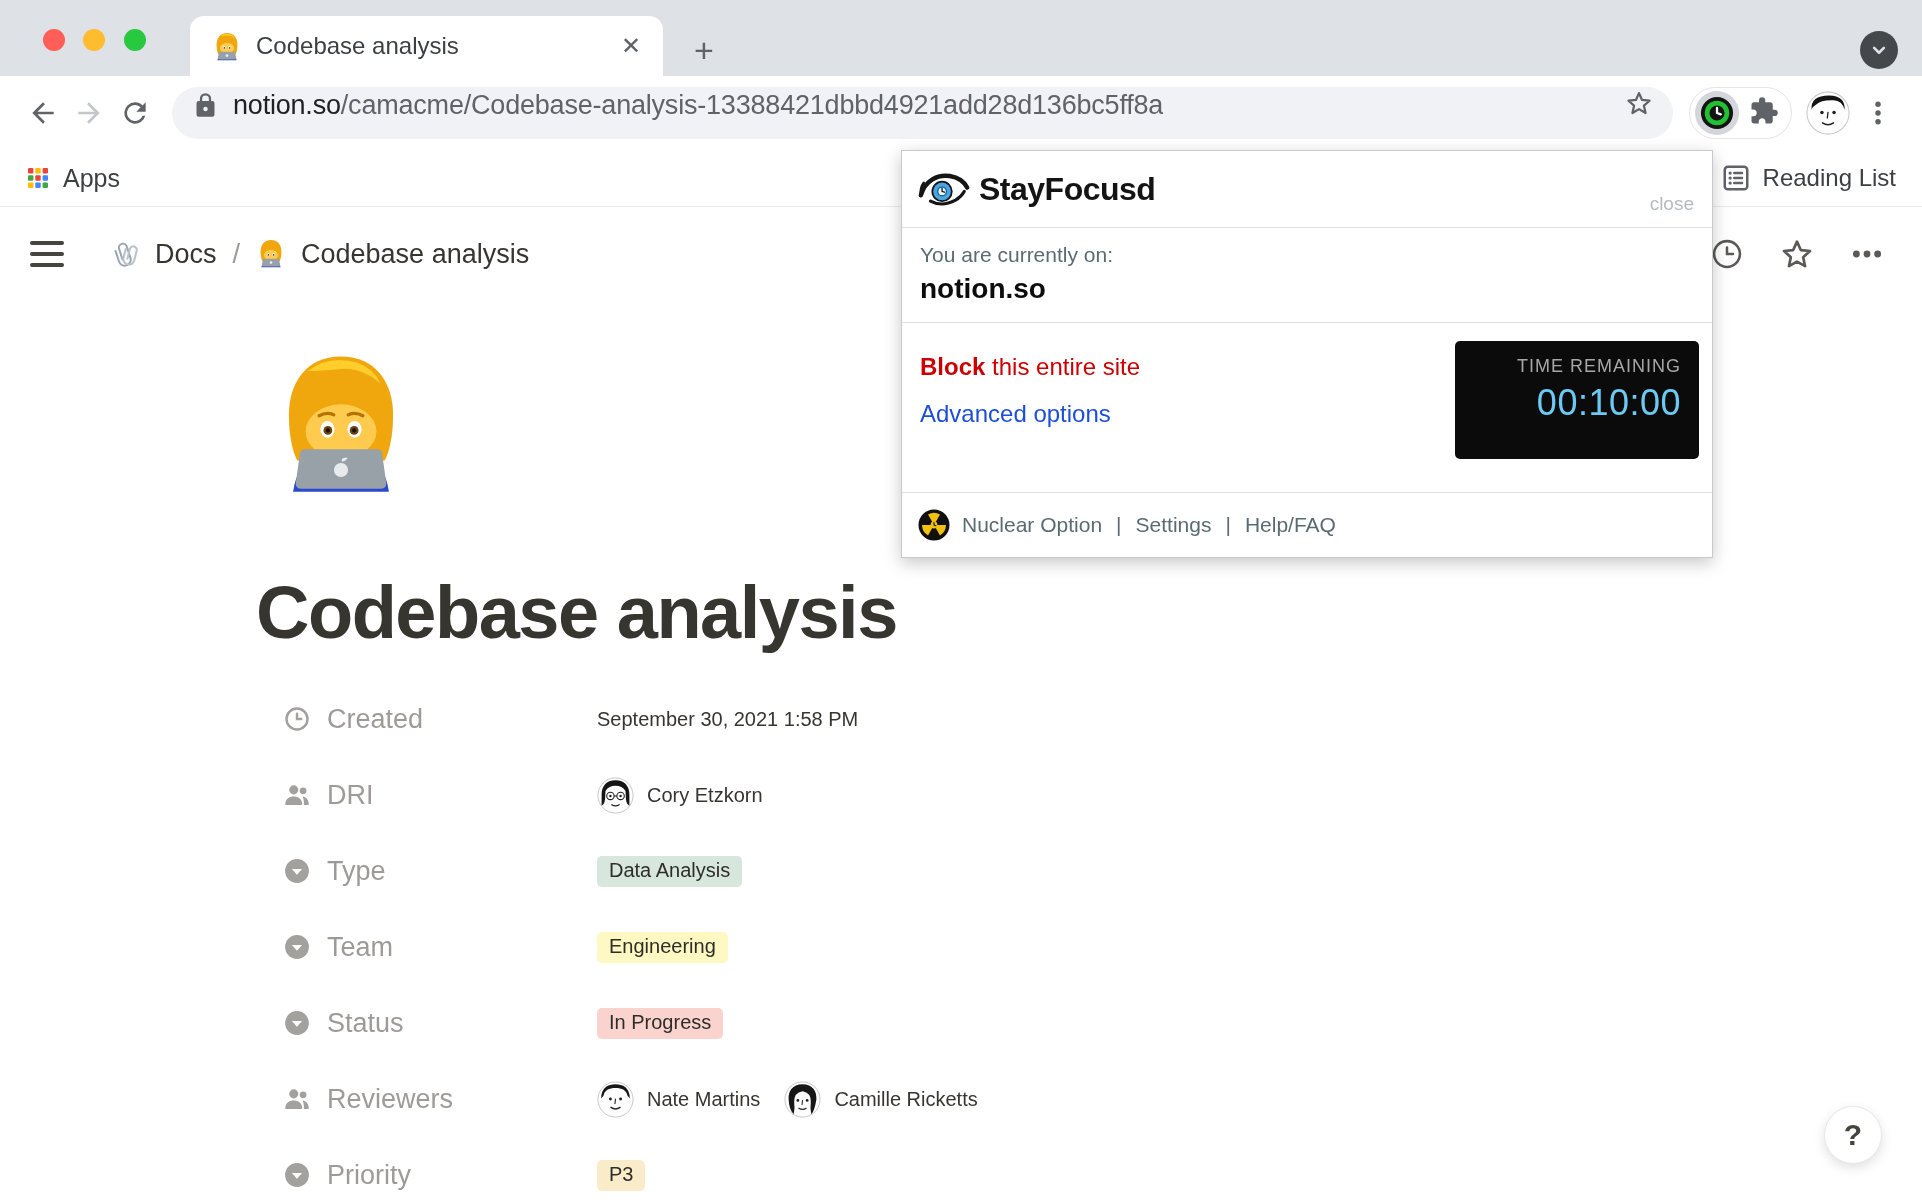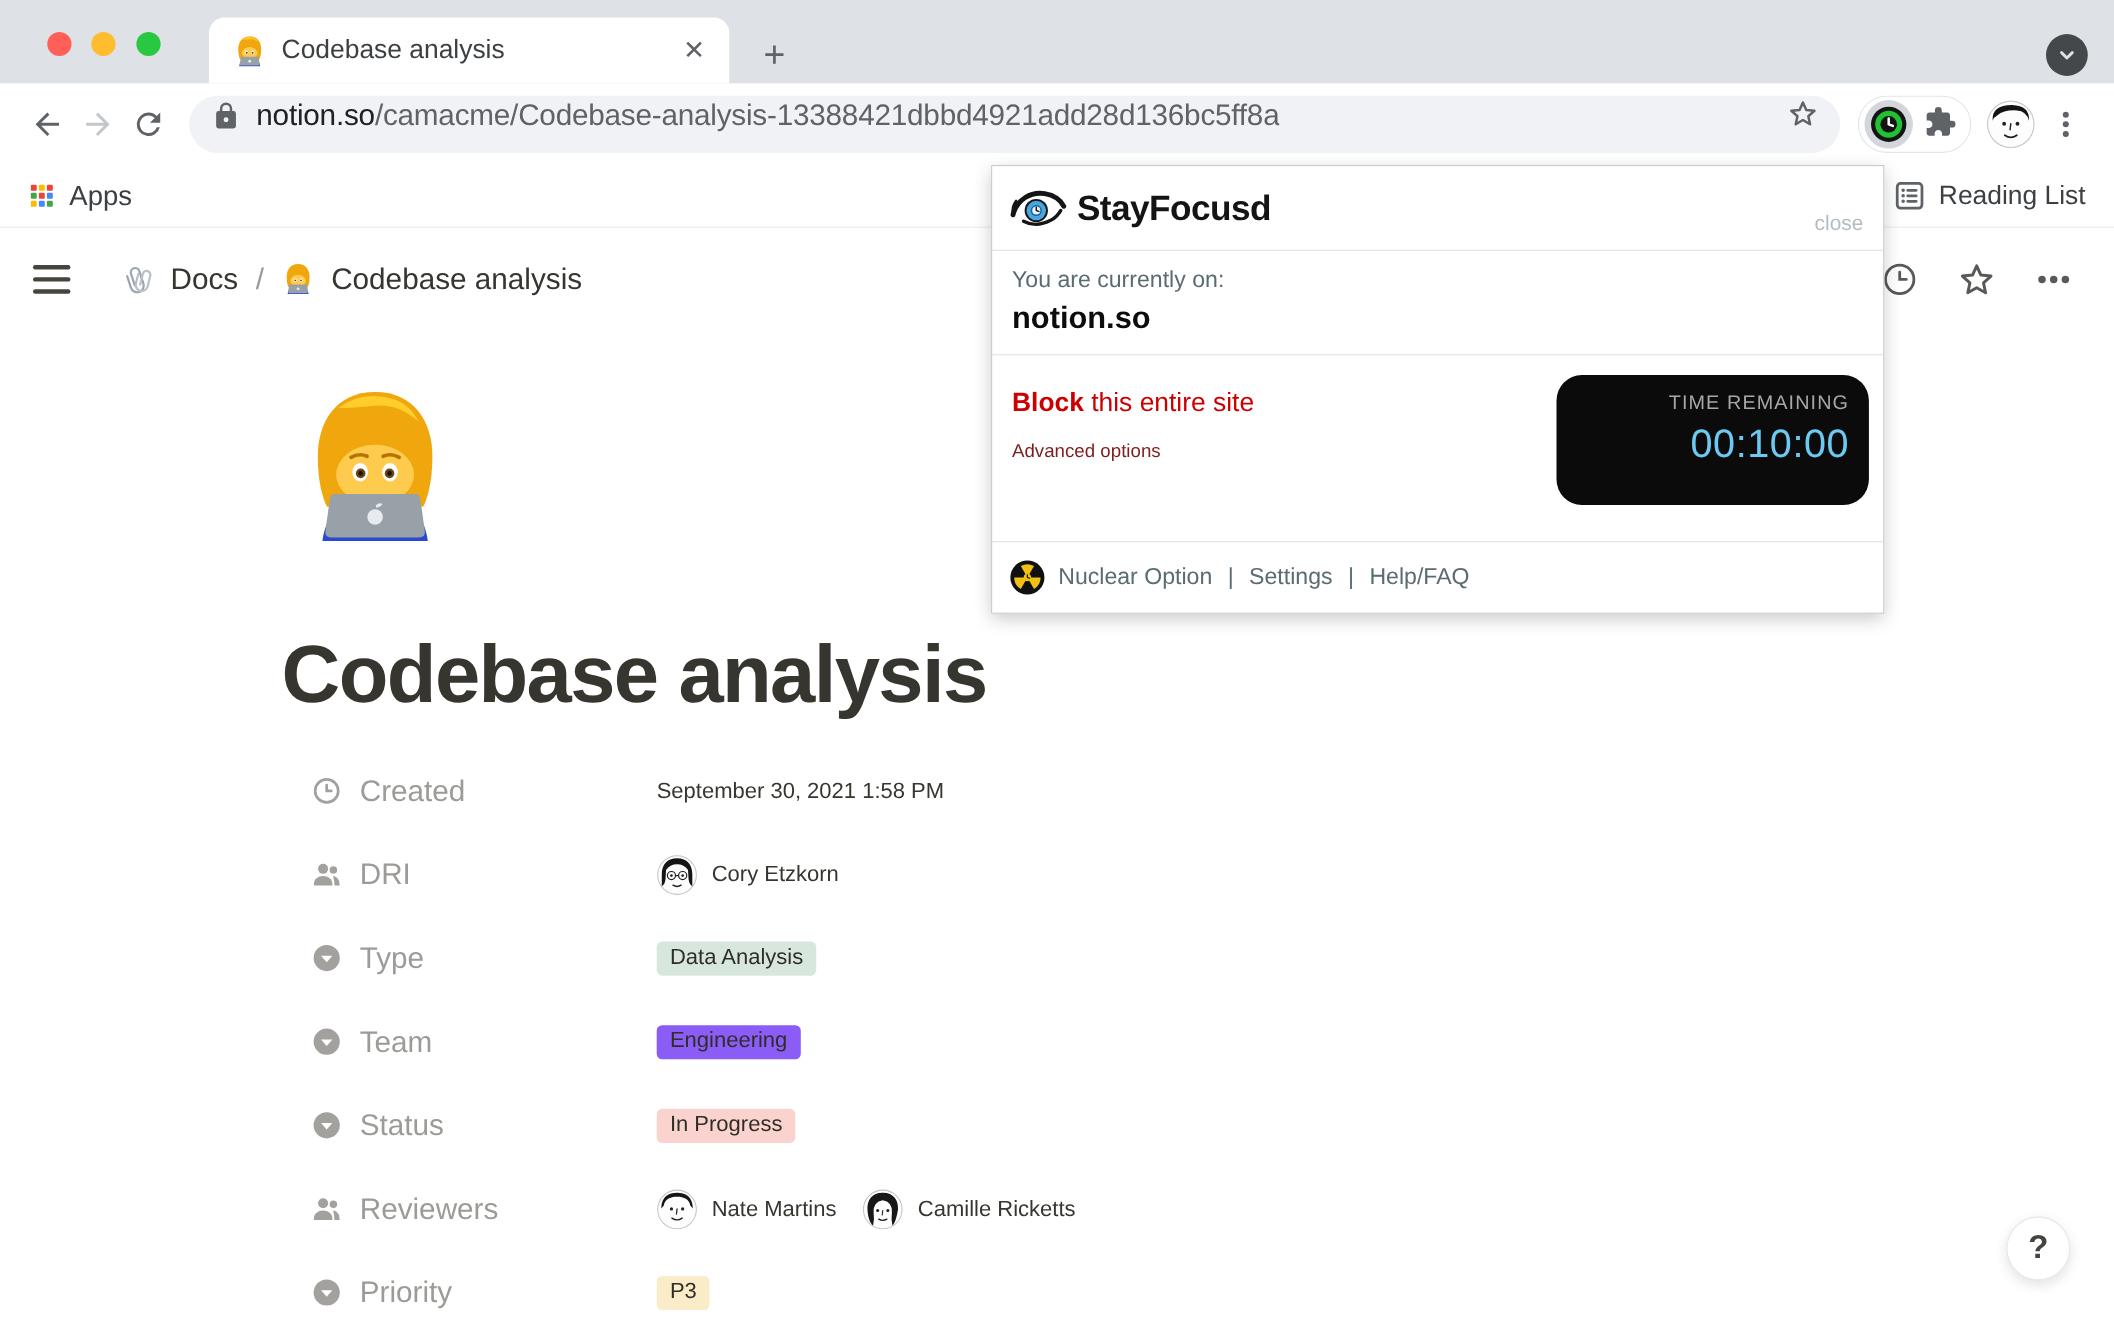--- a/index.html
+++ b/index.html
@@ -79,23 +79,23 @@
   .p-logo { display:flex; align-items:center; gap:9px; }
   .p-logo-text { font-size:32px; font-weight:700; letter-spacing:-0.5px; color:#141414; }
   .p-close { margin-left:auto; align-self:flex-end; padding-bottom:12px; color:#B4BBC1; font-size:19px; }
   .p-div { border-top:1px solid #E0E0E0; }
   .p-site { padding:15px 18px 17px; }
   .p-site-label { color:#5A6B72; font-size:21px; }
   .p-site-name { color:#0C0C0C; font-size:28px; font-weight:700; margin-top:6px; }
   .p-block-sec { position:relative; height:169px; padding:30px 18px 0; }
   .p-block-line { font-size:24px; color:#CC0000; }
   .p-block-line b { font-weight:700; }
-  .p-advanced { margin-top:19px; font-size:17px; color:#7f1d1d; }
-  .p-timer { position:absolute; right:13px; top:18px; width:284px; height:118px; background:#0B0B0B;
-             border-radius:23px; padding:15px 18px; text-align:right; }
+  .p-advanced { margin-top:19px; font-size:24px; color:#1d4ed8; }
+  .p-timer { position:absolute; right:13px; top:18px; width:244px; height:118px; background:#0B0B0B;
+             border-radius:5px; padding:15px 18px; text-align:right; }
   .p-timer-label { color:#A7A7A7; font-size:18px; letter-spacing:1px; }
   .p-timer-value { color:#6CC9F2; font-size:36px; margin-top:5px; letter-spacing:0.5px; }
   .p-foot { height:64px; display:flex; align-items:center; padding:0 16px; color:#5A6B72; font-size:21px; }
   .p-foot .nicon { width:32px; height:32px; margin-right:12px; }
   .p-foot .sep { margin:0 14px; color:#5A6B72; }
   .p-link { color:#5A6B72; }
 </style>
 </head>
 <body>
 
@@ -361,21 +361,21 @@
 
       <div class="prow">
         <span class="picon">
           <svg viewBox="0 0 24 24" width="28" height="28">
               <circle cx="12" cy="12" r="10.2" fill="#A3A19D"></circle>
               <path d="M7.6 10.2h8.8L12 15.3z" fill="#fff"></path>
             </svg>
         </span>
         <span class="plabel">Team</span>
         <span class="pvalue">
-          <span class="tag" style="background-color: #8b5cf6;">Engineering</span>
+          <span class="tag" style="background-color: #fef9c3;">Engineering</span>
         </span>
       </div>
 
       <div class="prow">
         <span class="picon">
           <svg viewBox="0 0 24 24" width="28" height="28">
               <circle cx="12" cy="12" r="10.2" fill="#A3A19D"></circle>
               <path d="M7.6 10.2h8.8L12 15.3z" fill="#fff"></path>
             </svg>
         </span>

